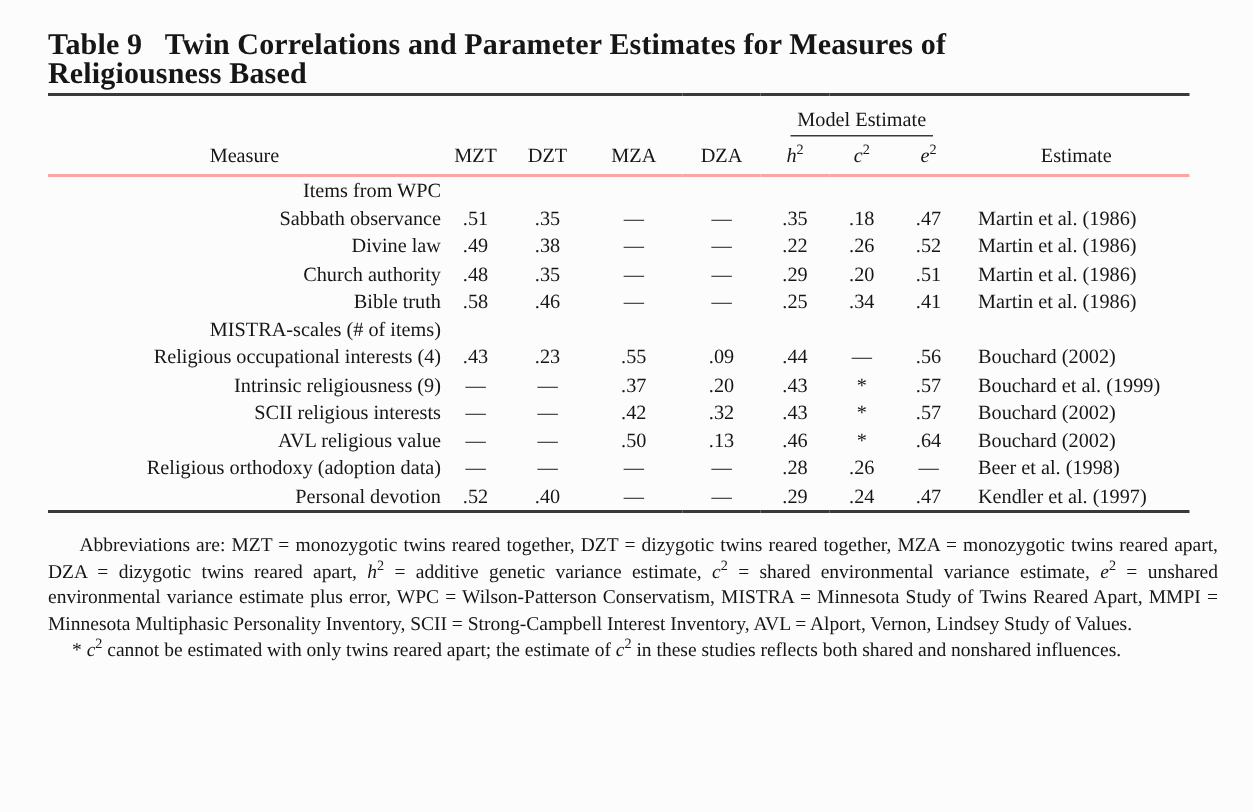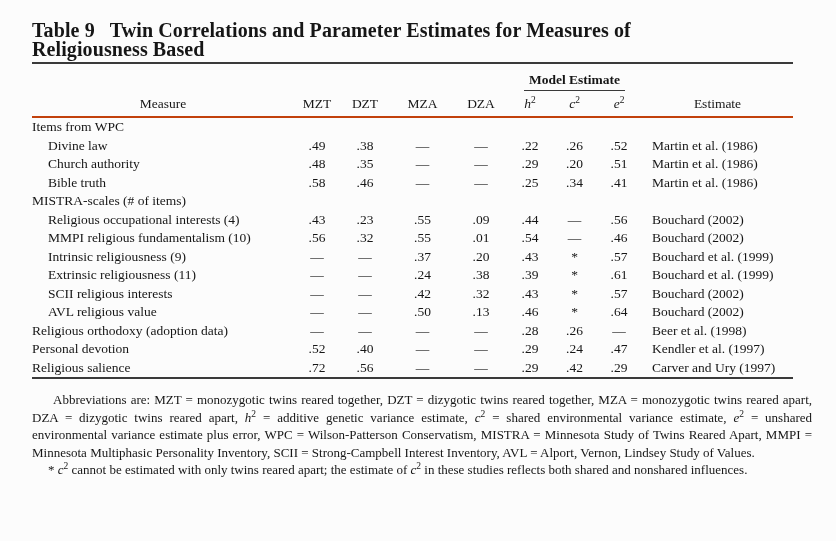--- a/index.html
+++ b/index.html
@@ -31,47 +31,46 @@
     margin-top: 3px;
   }
   table.main th, table.main td { padding: 0; font-weight: normal; }
 
   thead tr.group-row th {
     border-top: 2px solid #3a3a3a;
     height: 28px;
     vertical-align: bottom;
     text-align: center;
     font-size: 13.5px;
-    font-weight: bold;
   }
   .me-label {
     display: inline-block;
     border-bottom: 1.6px solid #3a3a3a;
     padding: 0 5px 2px 5px;
   }
   thead tr.cols-row th {
     height: 26px;
     vertical-align: middle;
     text-align: center;
     font-size: 13.5px;
-    border-bottom: 2px solid #c2410c;
+    border-bottom: 2px solid #fca5a5;
   }
   th.col-measure { text-align: center; }
   th.col-ref { text-align: center; }
   thead i { font-style: italic; }
   sup { font-size: 9.5px; line-height: 0; vertical-align: super; }
 
   tbody td {
     height: 18.5px;
     line-height: 18.5px;
     font-size: 13.5px;
     text-align: center;
     white-space: nowrap;
   }
-  tbody td.measure { text-align: left; }
+  tbody td.measure { text-align: right; }
   tbody td.measure.indent { padding-left: 16px; }
   tbody td.ref { text-align: left; padding-left: 10px; }
   tbody tr:last-child td { border-bottom: 2px solid #3a3a3a; }
 
   
   .footnotes {
     width: 780px;
     margin-top: 12px;
     font-size: 13px;
     line-height: 17.6px;
@@ -129,20 +128,31 @@
           <td class="val"></td>
           <td class="val"></td>
           <td class="val"></td>
           <td class="val"></td>
           <td class="val"></td>
           <td class="val"></td>
           <td class="val"></td>
           <td class="ref"></td>
         </tr>
         <tr>
+          <td class="measure indent">Sabbath observance</td>
+          <td class="val">.51</td>
+          <td class="val">.35</td>
+          <td class="val">—</td>
+          <td class="val">—</td>
+          <td class="val">.35</td>
+          <td class="val">.18</td>
+          <td class="val">.47</td>
+          <td class="ref">Martin et al. (1986)</td>
+        </tr>
+        <tr>
           <td class="measure indent">Divine law</td>
           <td class="val">.49</td>
           <td class="val">.38</td>
           <td class="val">—</td>
           <td class="val">—</td>
           <td class="val">.22</td>
           <td class="val">.26</td>
           <td class="val">.52</td>
           <td class="ref">Martin et al. (1986)</td>
         </tr>
@@ -184,53 +194,31 @@
           <td class="val">.43</td>
           <td class="val">.23</td>
           <td class="val">.55</td>
           <td class="val">.09</td>
           <td class="val">.44</td>
           <td class="val">—</td>
           <td class="val">.56</td>
           <td class="ref">Bouchard (2002)</td>
         </tr>
         <tr>
-          <td class="measure indent">MMPI religious fundamentalism (10)</td>
-          <td class="val">.56</td>
-          <td class="val">.32</td>
-          <td class="val">.55</td>
-          <td class="val">.01</td>
-          <td class="val">.54</td>
-          <td class="val">—</td>
-          <td class="val">.46</td>
-          <td class="ref">Bouchard (2002)</td>
-        </tr>
-        <tr>
           <td class="measure indent">Intrinsic religiousness (9)</td>
           <td class="val">—</td>
           <td class="val">—</td>
           <td class="val">.37</td>
           <td class="val">.20</td>
           <td class="val">.43</td>
           <td class="val">*</td>
           <td class="val">.57</td>
           <td class="ref">Bouchard et al. (1999)</td>
         </tr>
         <tr>
-          <td class="measure indent">Extrinsic religiousness (11)</td>
-          <td class="val">—</td>
-          <td class="val">—</td>
-          <td class="val">.24</td>
-          <td class="val">.38</td>
-          <td class="val">.39</td>
-          <td class="val">*</td>
-          <td class="val">.61</td>
-          <td class="ref">Bouchard et al. (1999)</td>
-        </tr>
-        <tr>
           <td class="measure indent">SCII religious interests</td>
           <td class="val">—</td>
           <td class="val">—</td>
           <td class="val">.42</td>
           <td class="val">.32</td>
           <td class="val">.43</td>
           <td class="val">*</td>
           <td class="val">.57</td>
           <td class="ref">Bouchard (2002)</td>
         </tr>
@@ -260,31 +248,20 @@
           <td class="measure">Personal devotion</td>
           <td class="val">.52</td>
           <td class="val">.40</td>
           <td class="val">—</td>
           <td class="val">—</td>
           <td class="val">.29</td>
           <td class="val">.24</td>
           <td class="val">.47</td>
           <td class="ref">Kendler et al. (1997)</td>
         </tr>
-        <tr>
-          <td class="measure">Religious salience</td>
-          <td class="val">.72</td>
-          <td class="val">.56</td>
-          <td class="val">—</td>
-          <td class="val">—</td>
-          <td class="val">.29</td>
-          <td class="val">.42</td>
-          <td class="val">.29</td>
-          <td class="ref">Carver and Ury (1997)</td>
-        </tr>
       </tbody>
   </table>
 
   <div class="footnotes">
     <p class="fn-abbrev">Abbreviations are: MZT = monozygotic twins reared together, DZT = dizygotic twins reared together, MZA = monozygotic twins reared apart, DZA = dizygotic twins reared apart, <i>h</i><sup>2</sup> = additive genetic variance estimate, <i>c</i><sup>2</sup> = shared environmental variance estimate, <i>e</i><sup>2</sup> = unshared environmental variance estimate plus error, WPC = Wilson-Patterson Conservatism, MISTRA = Minnesota Study of Twins Reared Apart, MMPI = Minnesota Multiphasic Personality Inventory, SCII = Strong-Campbell Interest Inventory, AVL = Alport, Vernon, Lindsey Study of Values.</p>
     <p class="fn-star">* <i>c</i><sup>2</sup> cannot be estimated with only twins reared apart; the estimate of <i>c</i><sup>2</sup> in these studies reflects both shared and nonshared influences.</p>
   </div>
 
 </div>
 

